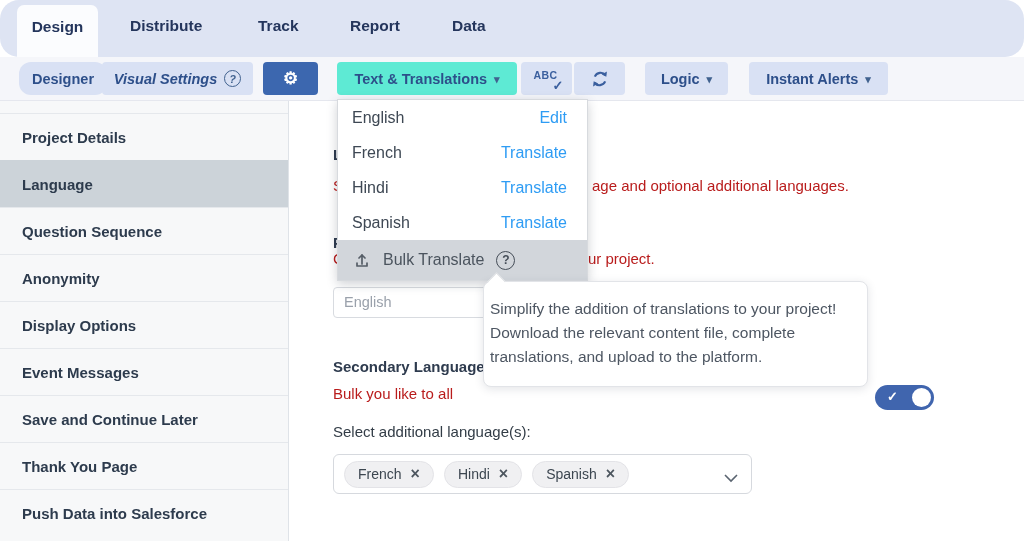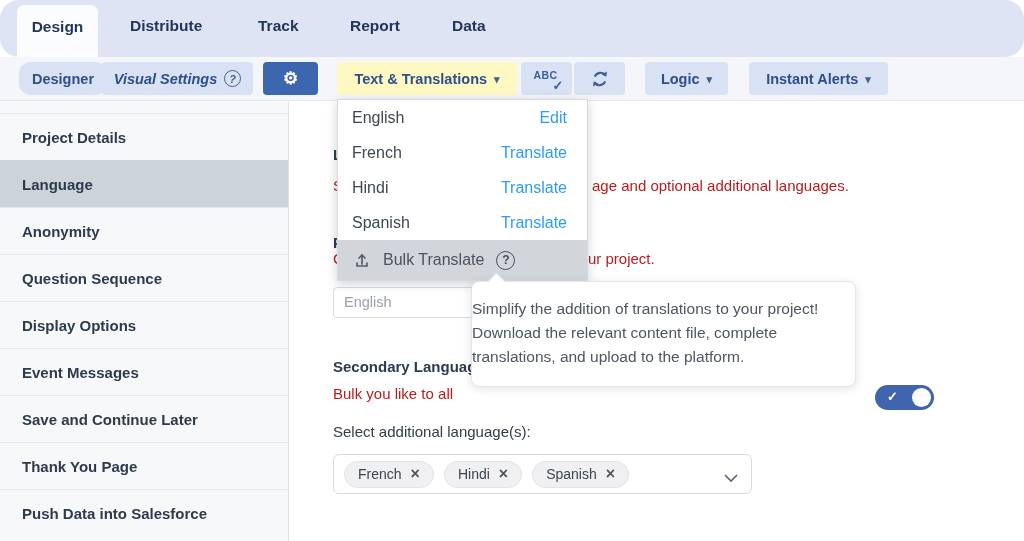--- a/index.html
+++ b/index.html
@@ -14,21 +14,21 @@
                 border-radius:7px 7px 0 0; display:flex; align-items:center; justify-content:center;
                 font-size:15.5px; font-weight:700; color:#24355c; padding-bottom:8px; }
 
   
   .toolbar { position:absolute; left:0; top:57px; width:1024px; height:44px; background:#f5f6fa;
              border-bottom:1px solid #e5e7ee; }
   .tbtn { position:absolute; top:5px; height:33px; background:#d9e1f4; border-radius:4px;
           display:flex; align-items:center; justify-content:center; gap:7px;
           font-size:14.5px; font-weight:700; color:#2d4f8a; cursor:pointer; }
   .tbtn.gear { background:#3c67af; color:#ffffff; font-size:17px; }
-  .tbtn.active { background:#fef9c3;justify-content:center; }
+  .tbtn.active { background:#5eead4;justify-content:center; }
   .caret { font-size:11px; color:#41628f; line-height:1; padding-top:2px; }
   .qcircle { width:17px; height:17px; border:1.6px solid #41628f; border-radius:50%;
              display:flex; align-items:center; justify-content:center; font-size:11px; font-weight:700; color:#41628f; }
   .abc-wrap { position:relative; width:26px; height:20px; }
   .abc-txt { font-size:10.5px; font-weight:700; letter-spacing:.4px; color:#3a5f9e; position:absolute; top:0; left:0; }
   .abc-check { position:absolute; right:-4px; bottom:-4px; font-size:13px; font-weight:700; color:#3a5f9e; }
 
   
   .sidebar { position:absolute; left:0; top:101px; width:289px; height:440px; background:#f7f8f9;
              border-right:1px solid #dfe3e8; padding-top:12px; }
@@ -65,23 +65,23 @@
   .menu-row { height:35px; display:flex; align-items:center; justify-content:space-between;
               padding:0 20px 0 14px; font-size:16px; color:#3e4854; background:#ffffff; }
   .menu-row .lang { color:#3e4854; }
   .menu-row .act { color:#2e9cf4; cursor:pointer; }
   .bulk-row { height:40px; background:#d2d6db; display:flex; align-items:center; gap:12px;
               padding-left:15px; font-size:16px; color:#4b545e; cursor:pointer; }
   .bulk-q { width:19px; height:19px; border:1.7px solid #454d57; border-radius:50%;
             display:flex; align-items:center; justify-content:center; font-size:12px; font-weight:700; color:#454d57; }
 
   
-  .tooltip { position:absolute; left:471px; top:281px; width:385px; z-index:20; background:#ffffff;
+  .tooltip { position:absolute; left:483px; top:281px; width:385px; z-index:20; background:#ffffff;
              border:1px solid #e2e4e8; border-radius:8px; box-shadow:0 2px 10px rgba(40,50,70,.13);
-             padding:15px 18px 17px 0; font-size:15.5px; line-height:24px; color:#4d5662; }
+             padding:15px 18px 17px 6px; font-size:15.5px; line-height:24px; color:#4d5662; }
   .tip-caret { position:absolute; left:490px; top:275px; width:13px; height:13px; background:#ffffff;
                border-left:1px solid #d9dbdf; border-top:1px solid #d9dbdf; transform:rotate(45deg); z-index:21; }
 </style>
 </head>
 <body>
 
 <div class="page">
 
   <div class="tabbar">
     <div class="tab-active">Design</div>
@@ -128,22 +128,22 @@
     </div>
     <div class="tbtn" style="left:749px; width:139px;">
       <span>Instant Alerts</span>
       <span class="caret">▾</span>
     </div>
   </div>
 
   <div class="sidebar">
     <div class="side-item">Project Details</div>
     <div class="side-item selected">Language</div>
+    <div class="side-item">Question Sequence</div>
     <div class="side-item">Anonymity</div>
-    <div class="side-item">Question Sequence</div>
     <div class="side-item">Display Options</div>
     <div class="side-item">Event Messages</div>
     <div class="side-item">Save and Continue Later</div>
     <div class="side-item">Thank You Page</div>
     <div class="side-item">Push Data into Salesforce</div>
   </div>
 
   <div class="h-bold" style="left:333px; top:146px;">Language</div>
   <span class="sub" style="left:333px; top:177px;">S</span>
   <span class="sub" style="left:592px; top:177px;">age and optional additional languages.</span>

